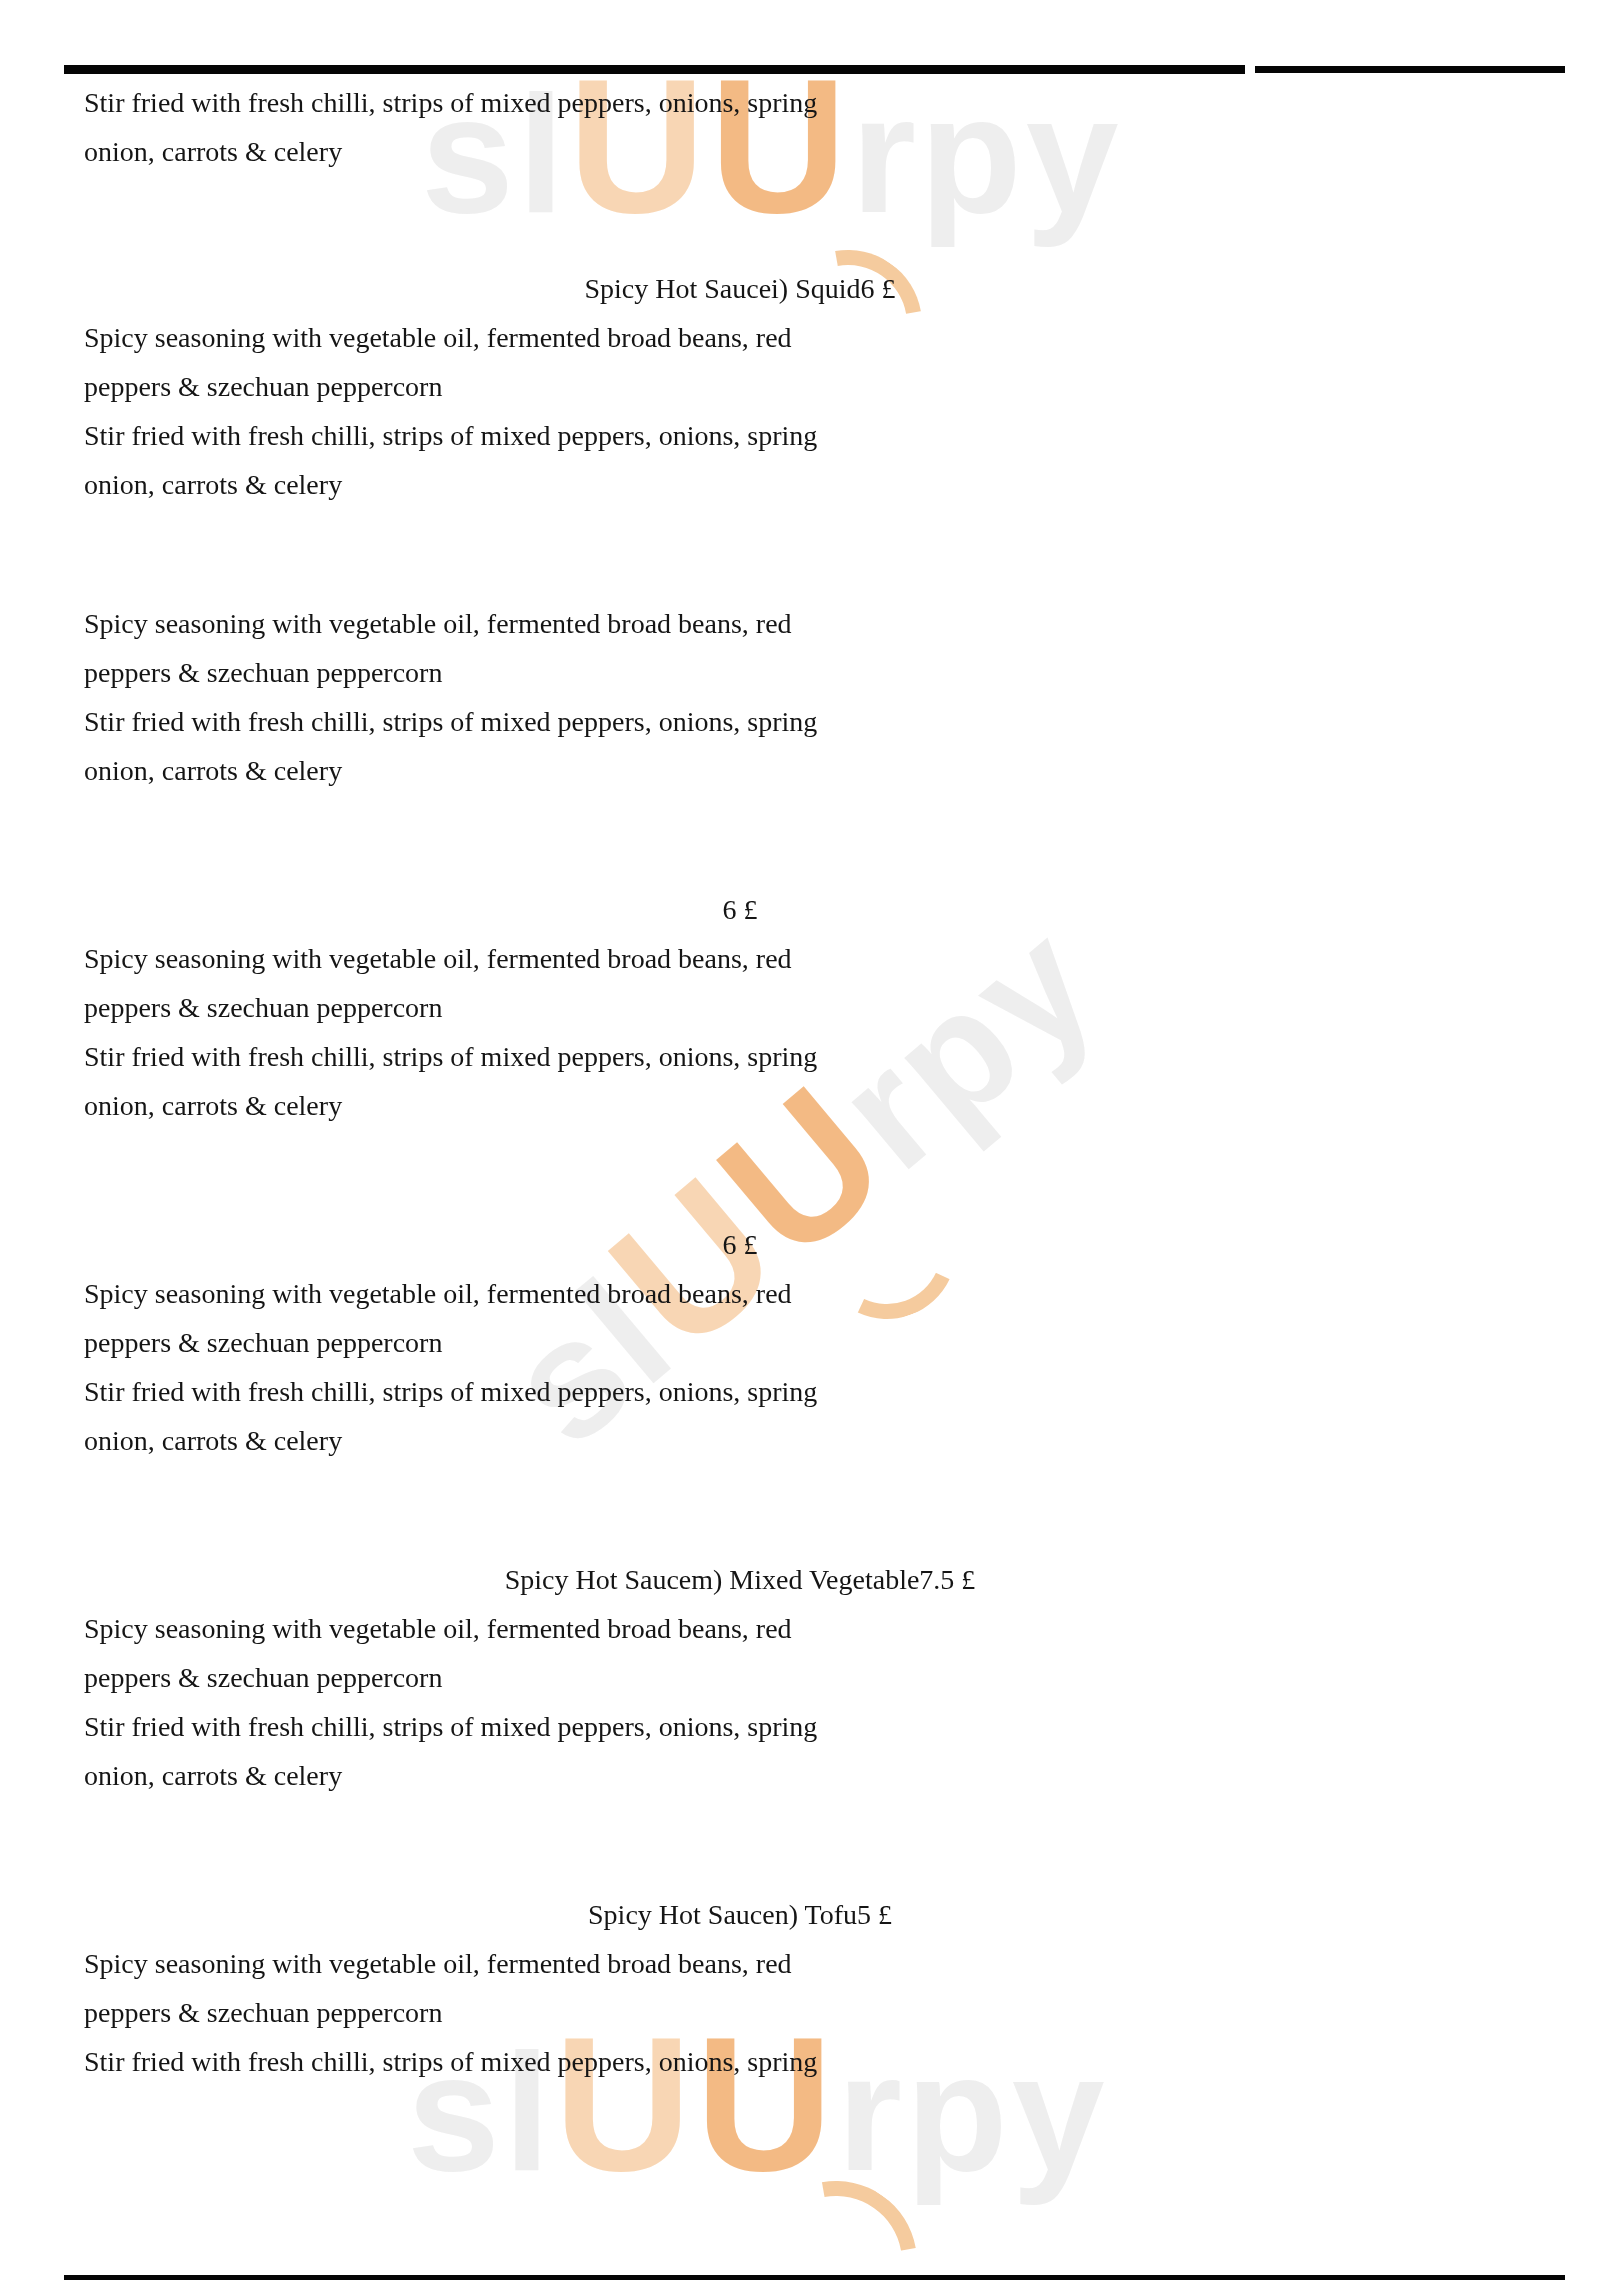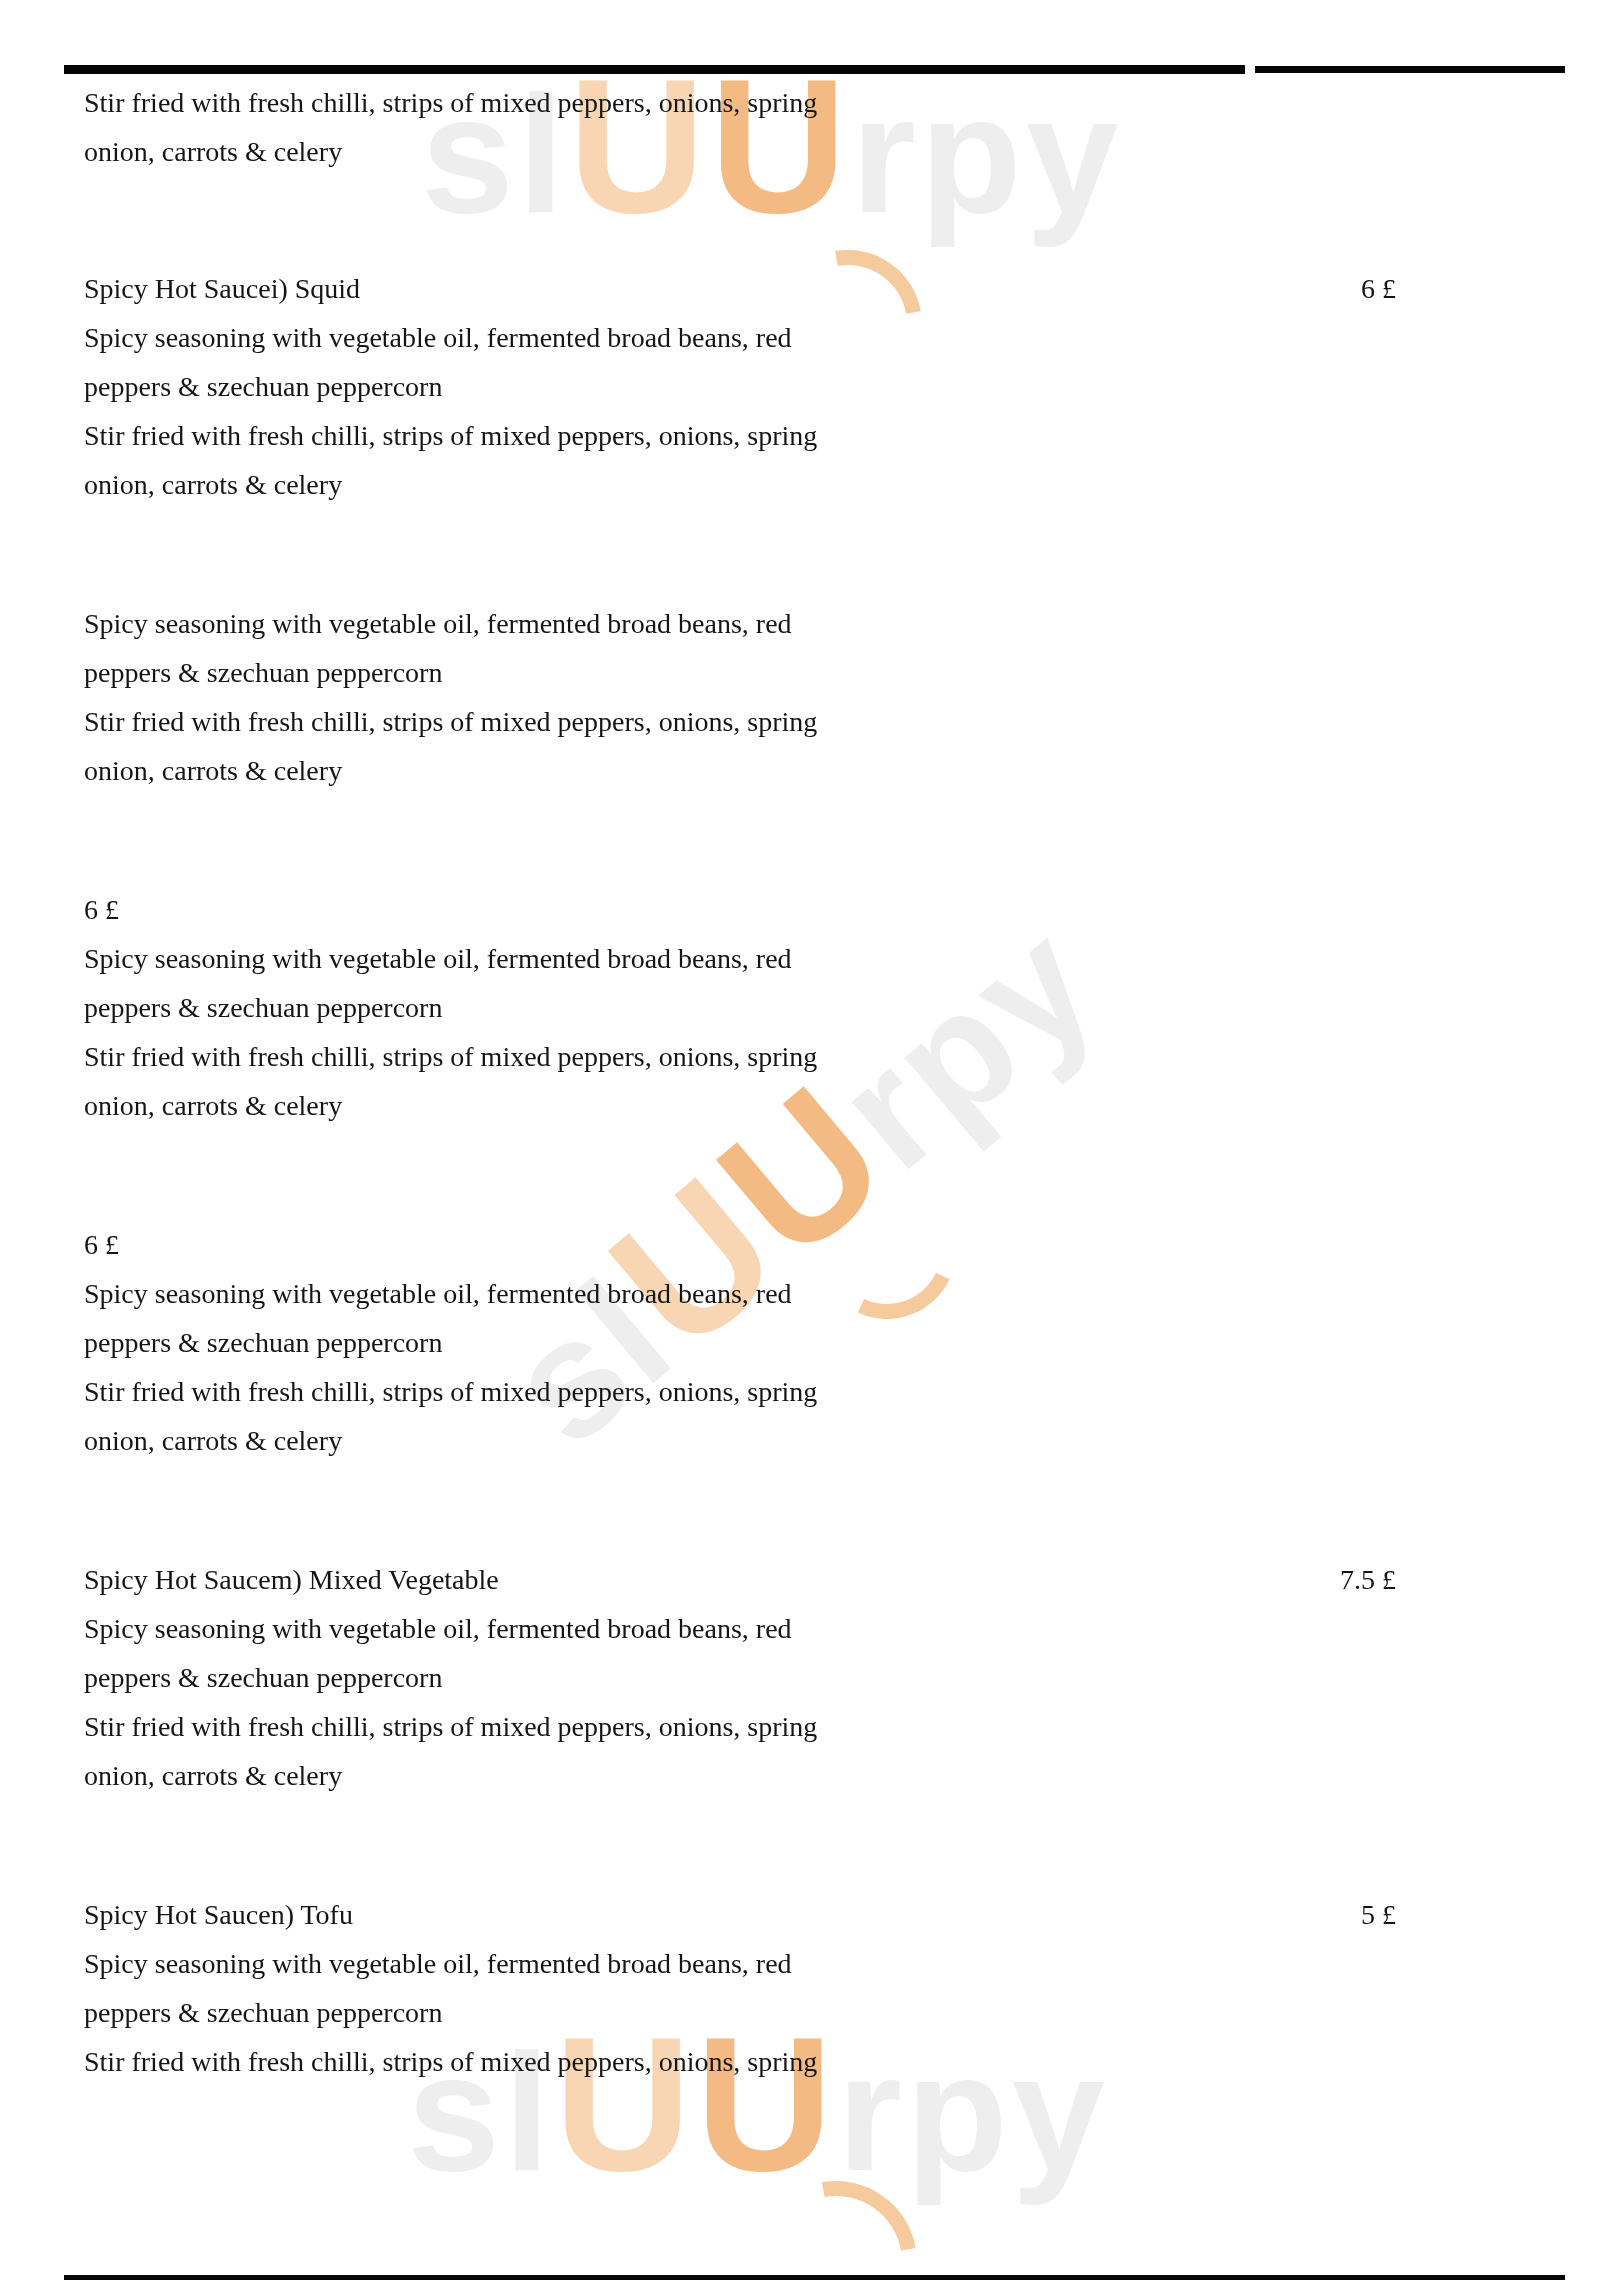--- a/index.html
+++ b/index.html
@@ -52,21 +52,21 @@
     left: 84px;
     top: 78px;
     width: 1312px;
     z-index: 1;
     font-size: 28px;
     line-height: 49px;
   }
   .continuation { margin-bottom: 88px; }
   .menu-item { margin-bottom: 90px; }
   .menu-item:last-child { margin-bottom: 4px; }
-  .item-header { display: flex; justify-content: space-between; align-items: baseline; }
+  .item-header { display: flex; justify-content: center; align-items: baseline; }
   .item-price { text-align: right; white-space: nowrap; }
 </style>
 </head>
 <body>
 
 <div class="page">
 
   <div class="wm-layer">
     <div class="wm wm-top"><span style="color: rgb(234, 234, 234);">s</span><span style="color: rgb(234, 234, 234);">l</span><span style="color: rgb(247, 205, 162); font-size: 1.14em;">U</span><span style="color: rgb(241, 170, 102); font-size: 1.14em;">U</span><span style="color: rgb(234, 234, 234);">r</span><span style="color: rgb(234, 234, 234);">p</span><span style="color: rgb(234, 234, 234);">y</span></div>
     <div class="wm wm-mid"><span style="color: rgb(234, 234, 234);">s</span><span style="color: rgb(234, 234, 234);">l</span><span style="color: rgb(247, 205, 162); font-size: 1.14em;">U</span><span style="color: rgb(241, 170, 102); font-size: 1.14em;">U</span><span style="color: rgb(234, 234, 234);">r</span><span style="color: rgb(234, 234, 234);">p</span><span style="color: rgb(234, 234, 234);">y</span></div>

